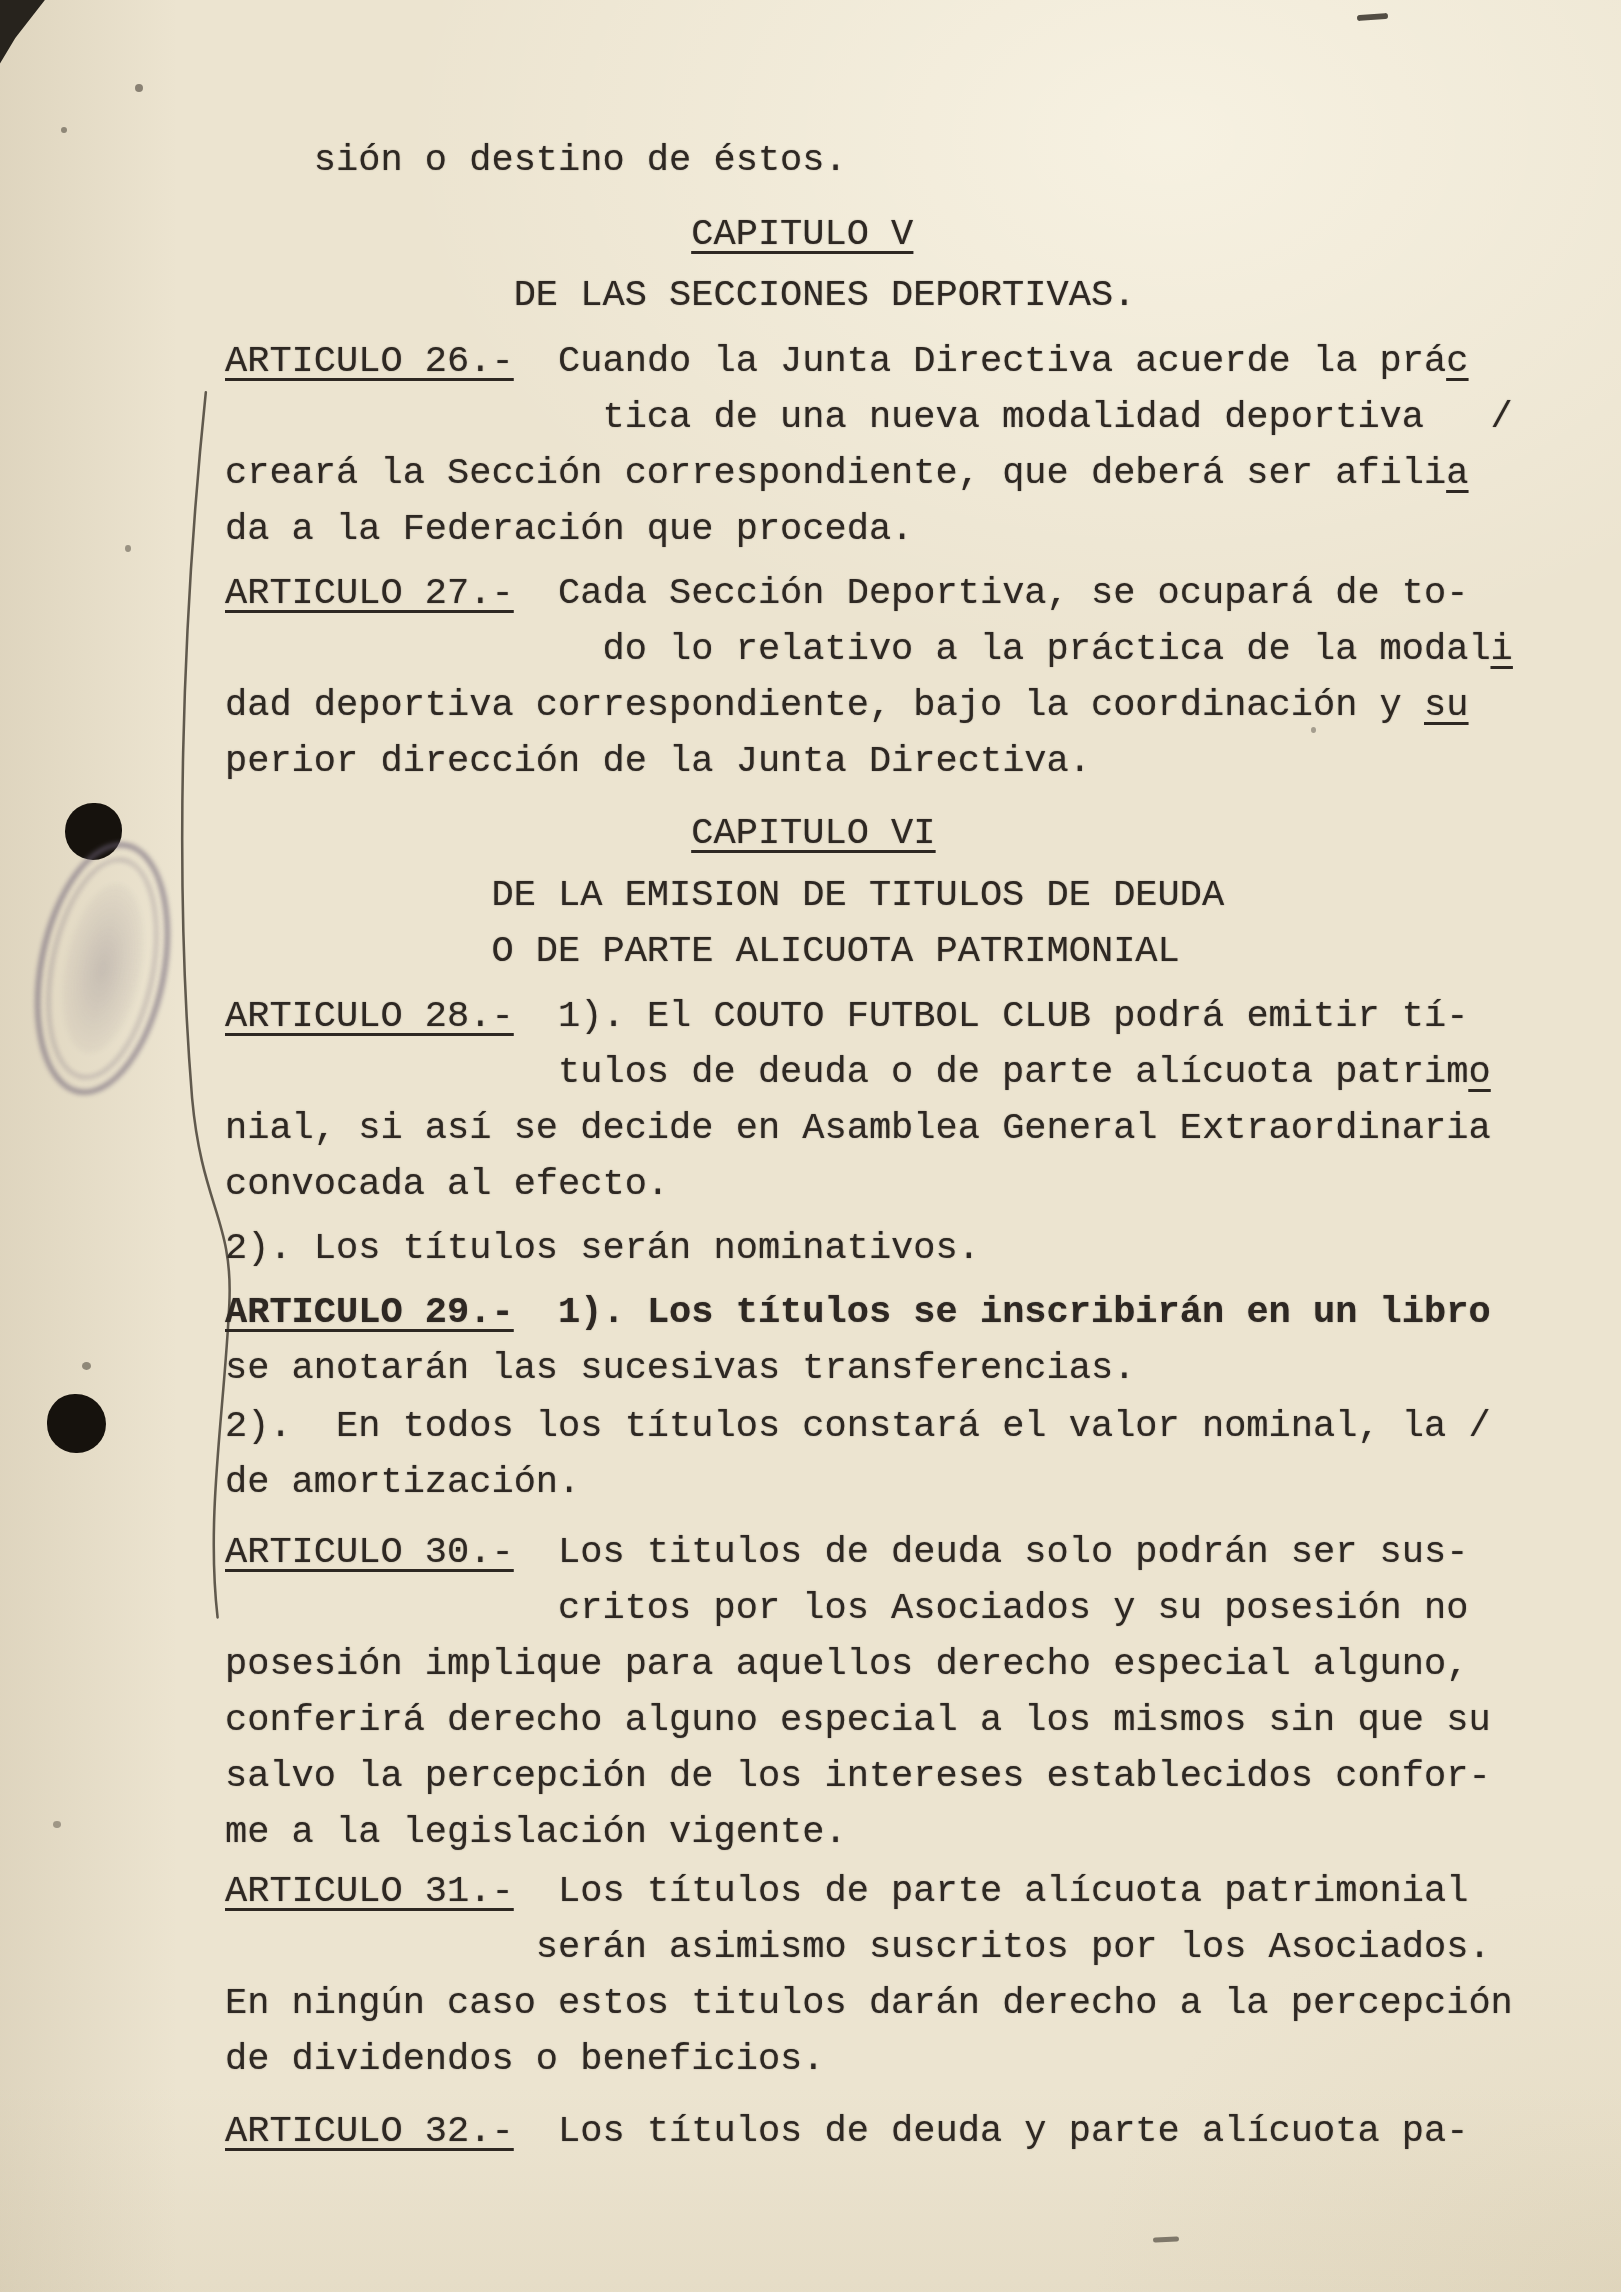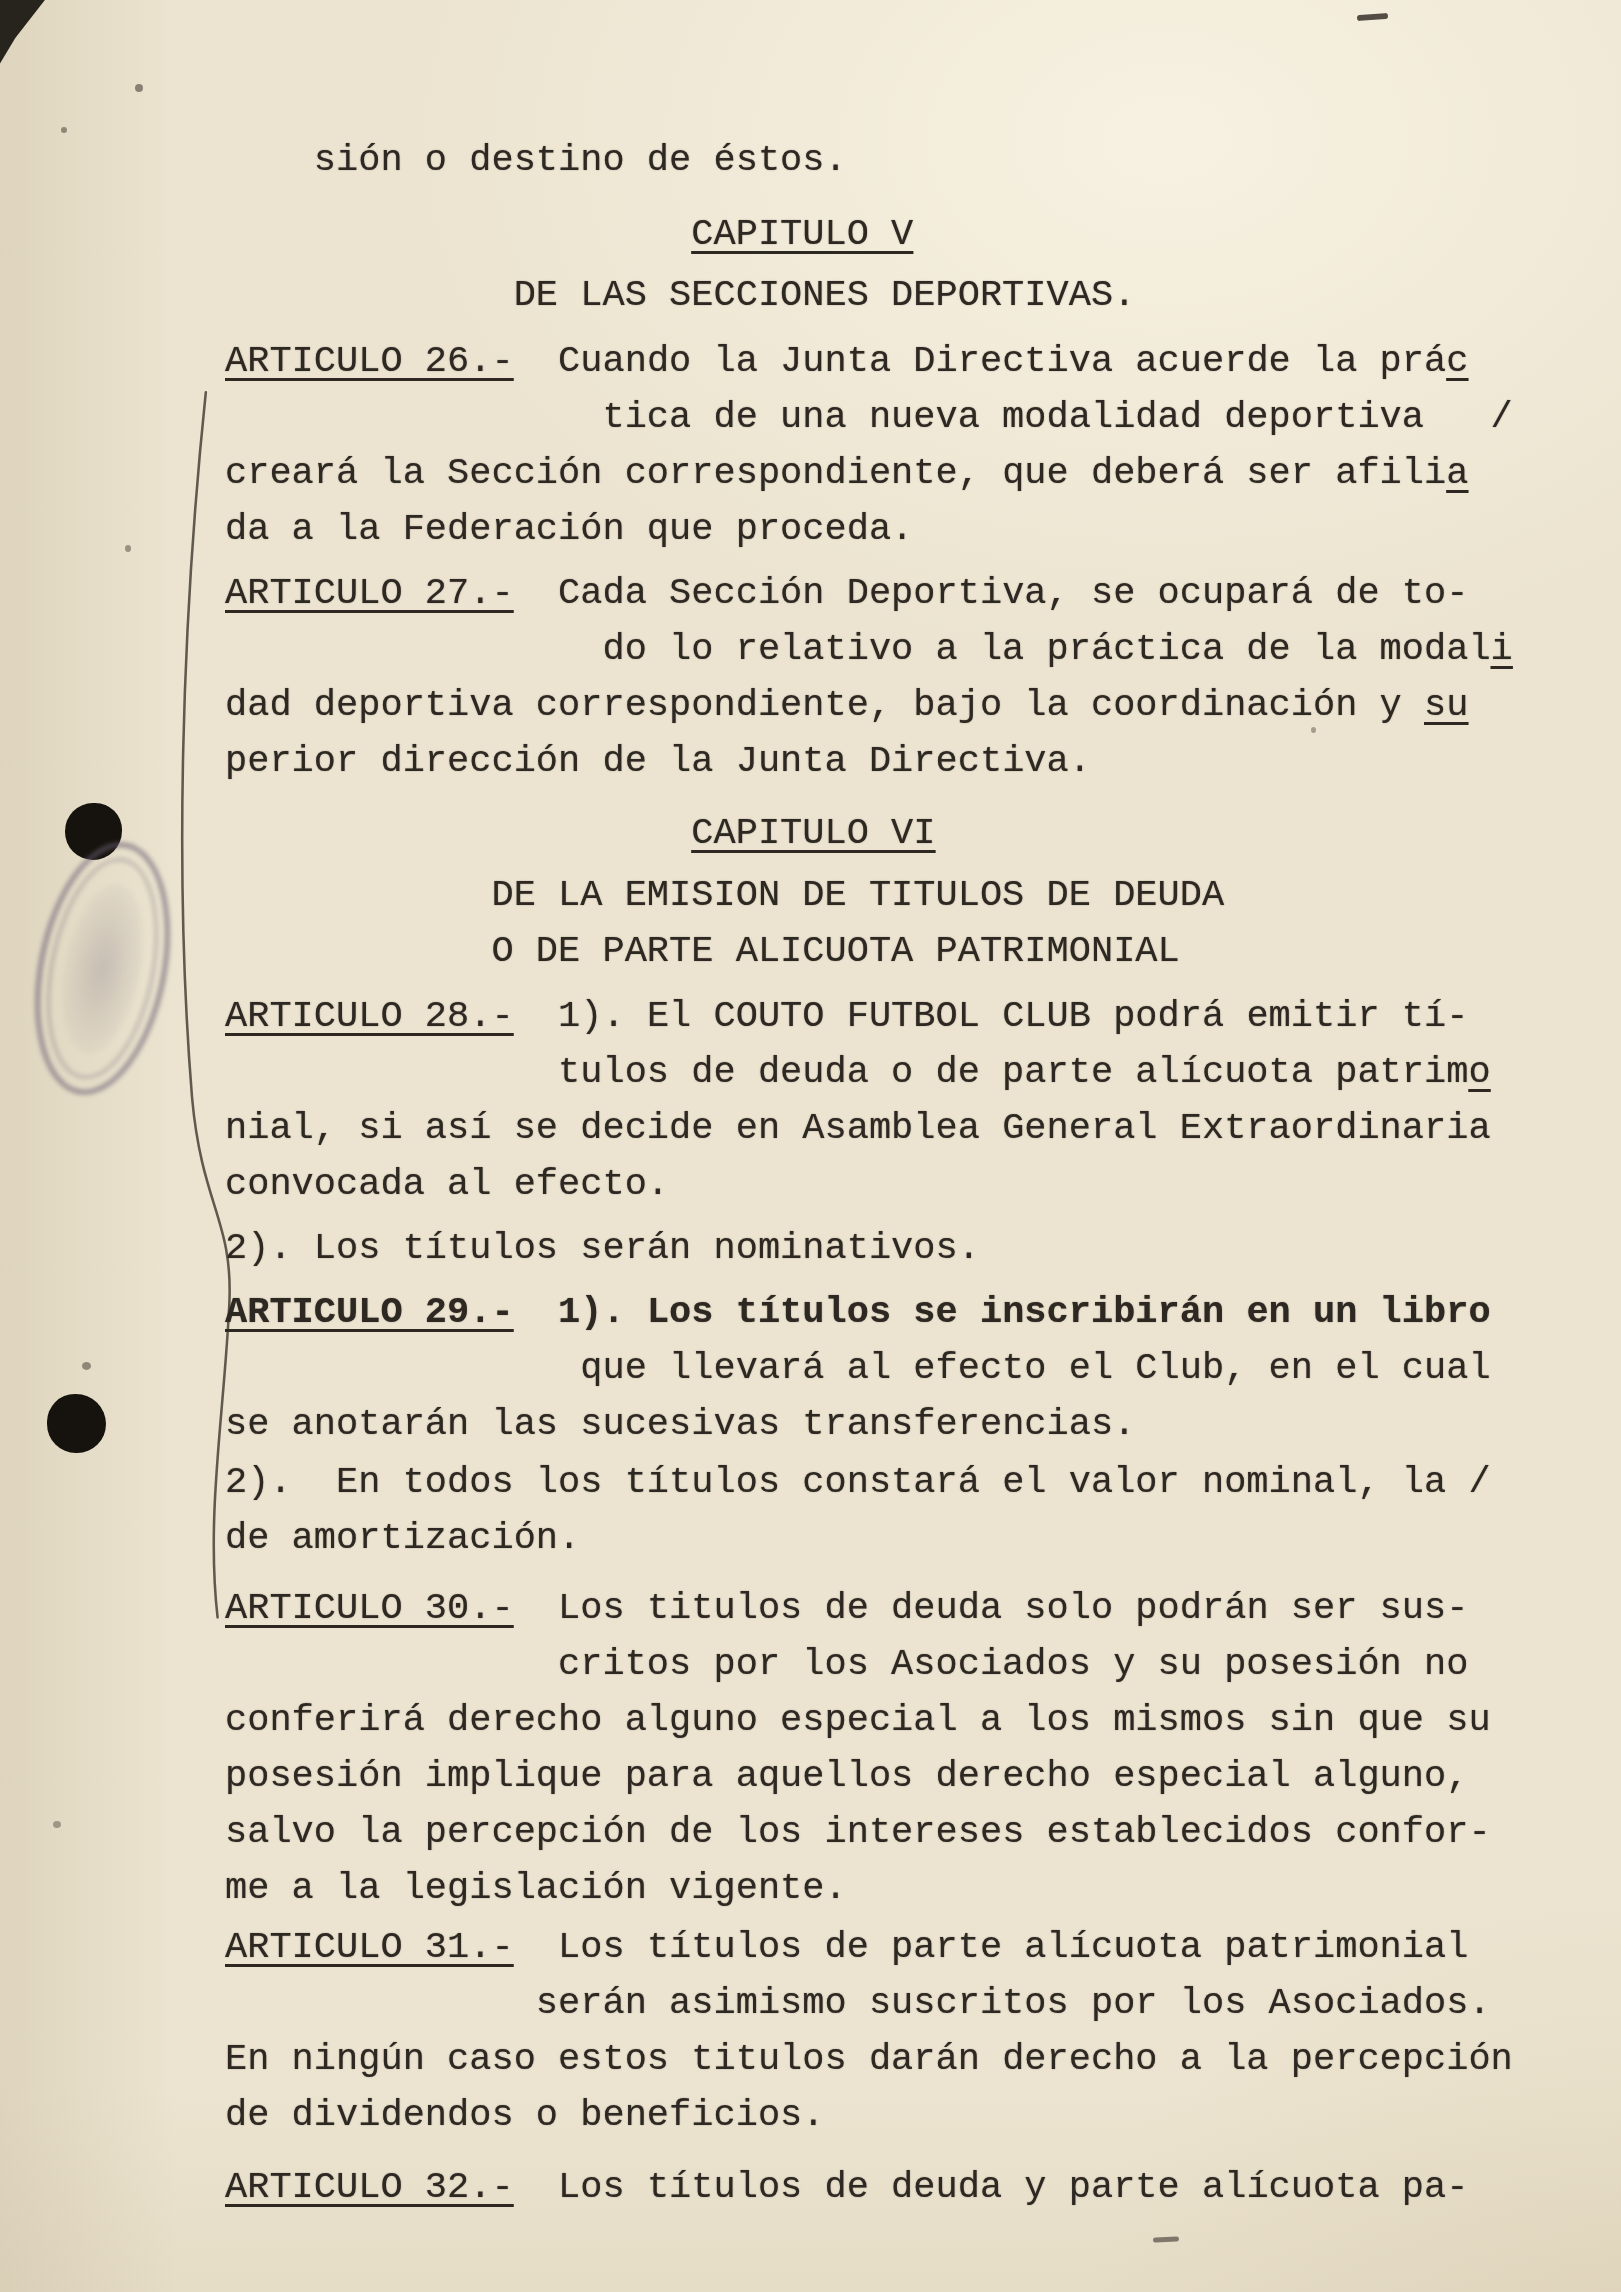--- a/index.html
+++ b/index.html
@@ -106,28 +106,27 @@
     <div class="tl"><span>perior dirección de la Junta Directiva.</span></div>
     <div class="tl" style="padding-left: 21ch; margin-top: 15.7px;"><span class="u">CAPITULO VI</span></div>
     <div class="tl" style="padding-left: 12ch; margin-top: 5.9px;"><span>DE LA EMISION DE TITULOS DE DEUDA</span></div>
     <div class="tl" style="padding-left: 12ch;"><span>O DE PARTE ALICUOTA PATRIMONIAL</span></div>
     <div class="tl" style="margin-top: 9.8px;"><span class="u">ARTICULO 28.-</span><span>  1). El COUTO FUTBOL CLUB podrá emitir tí-</span></div>
     <div class="tl" style="padding-left: 15ch;"><span>tulos de deuda o de parte alícuota patrim</span><span class="u">o</span></div>
     <div class="tl"><span>nial, si así se decide en Asamblea General Extraordinaria</span></div>
     <div class="tl"><span>convocada al efecto.</span></div>
     <div class="tl" style="margin-top: 7.8px;"><span>2). Los títulos serán nominativos.</span></div>
     <div class="tl" style="margin-top: 7.8px; font-weight: bold;"><span class="u">ARTICULO 29.-</span><span>  1). Los títulos se inscribirán en un libro</span></div>
-    <div class="tl" style="padding-left: 16ch;"><span>que llevará al efecto el Club, en el cual</span></div>
     <div class="tl"><span>se anotarán las sucesivas transferencias.</span></div>
     <div class="tl" style="margin-top: 2px;"><span>2).  En todos los títulos constará el valor nominal, la /</span></div>
     <div class="tl"><span>de amortización.</span></div>
     <div class="tl" style="margin-top: 14px;"><span class="u">ARTICULO 30.-</span><span>  Los titulos de deuda solo podrán ser sus-</span></div>
     <div class="tl" style="padding-left: 15ch;"><span>critos por los Asociados y su posesión no</span></div>
+    <div class="tl"><span>posesión implique para aquellos derecho especial alguno,</span></div>
     <div class="tl"><span>conferirá derecho alguno especial a los mismos sin que su</span></div>
-    <div class="tl"><span>posesión implique para aquellos derecho especial alguno,</span></div>
     <div class="tl"><span>salvo la percepción de los intereses establecidos confor-</span></div>
     <div class="tl"><span>me a la legislación vigente.</span></div>
     <div class="tl" style="margin-top: 3px;"><span class="u">ARTICULO 31.-</span><span>  Los títulos de parte alícuota patrimonial</span></div>
     <div class="tl" style="padding-left: 14ch;"><span>serán asimismo suscritos por los Asociados.</span></div>
     <div class="tl"><span>En ningún caso estos titulos darán derecho a la percepción</span></div>
     <div class="tl"><span>de dividendos o beneficios.</span></div>
     <div class="tl" style="margin-top: 15.7px;"><span class="u">ARTICULO 32.-</span><span>  Los títulos de deuda y parte alícuota pa-</span></div>
   </div>
 
 

